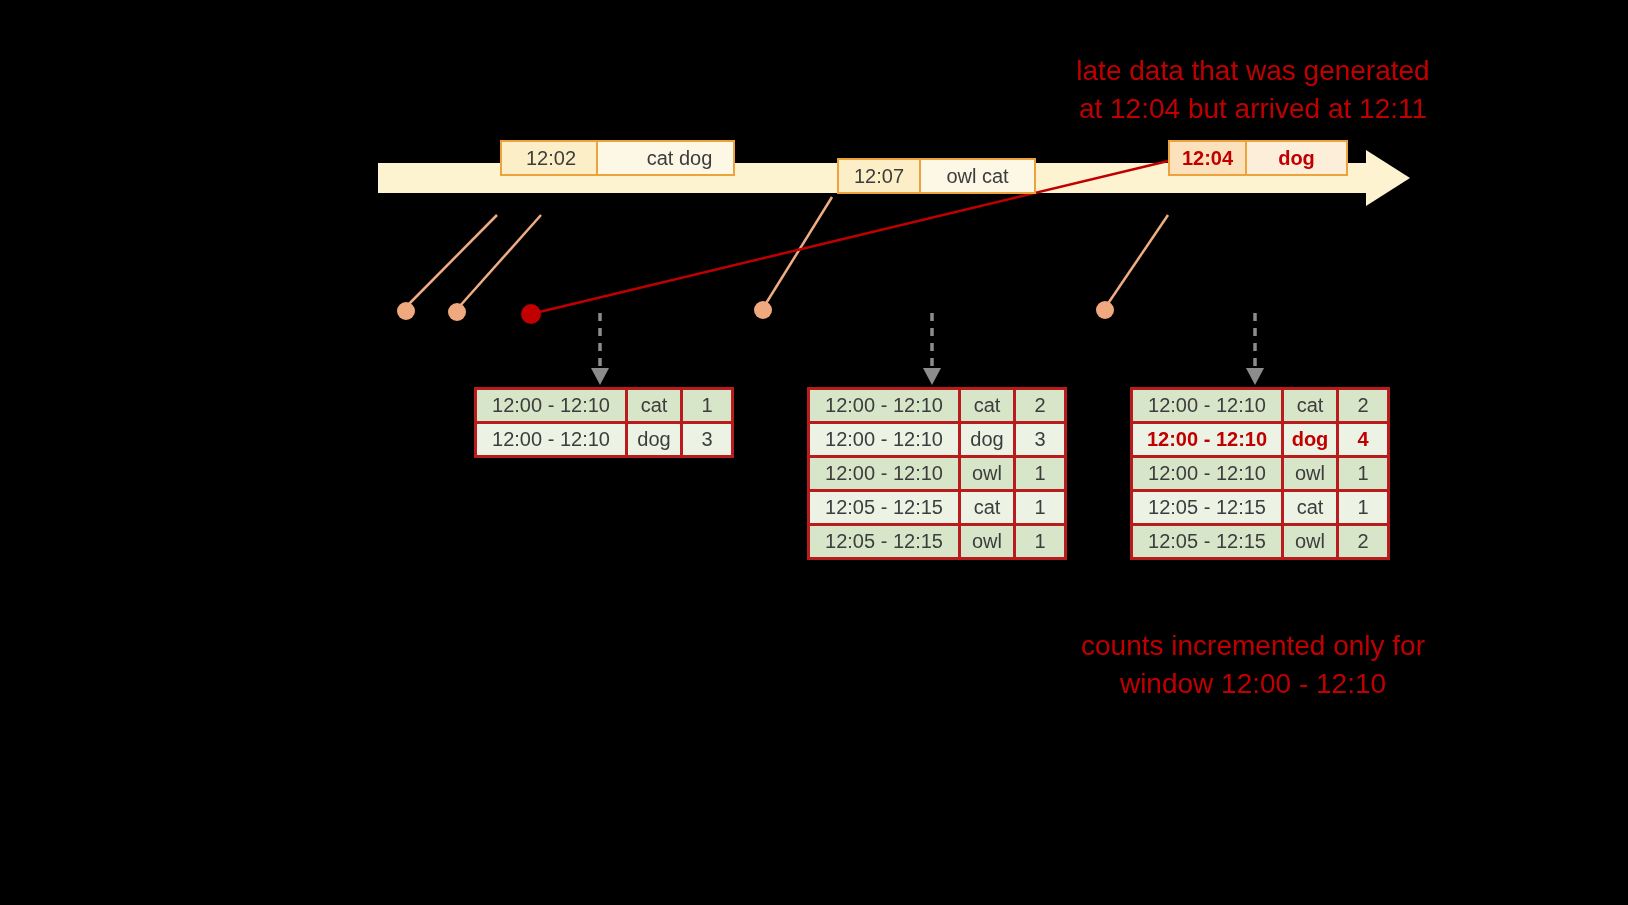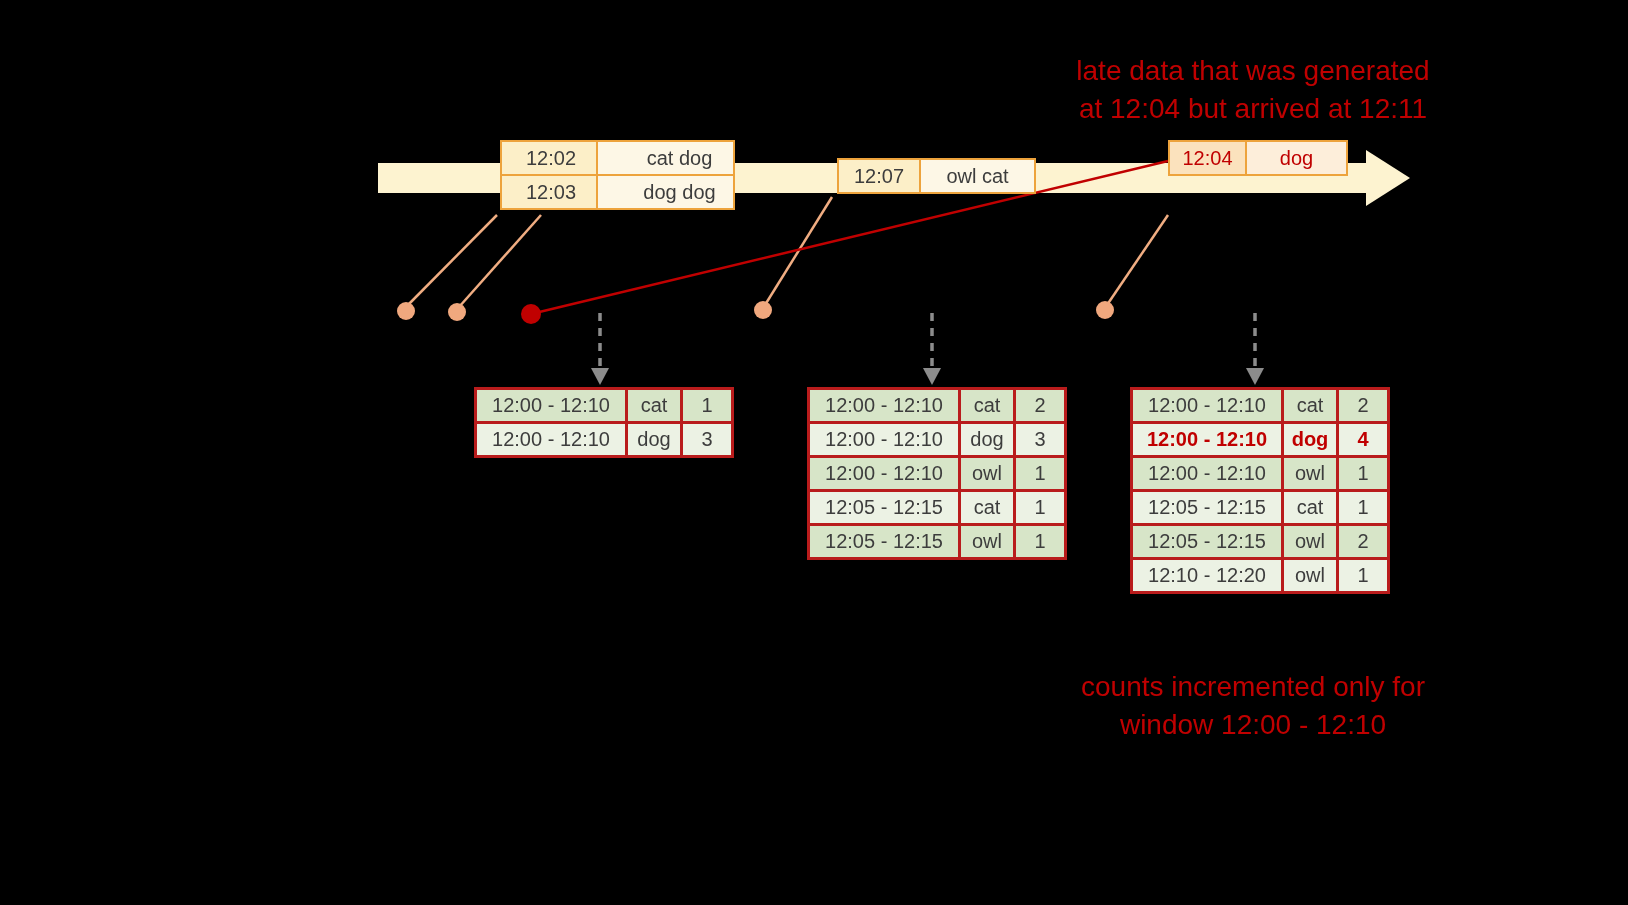--- a/index.html
+++ b/index.html
@@ -21,21 +21,21 @@
     color:#c00000;font-size:28px;line-height:38px;
   }
 
   table{position:absolute;border-collapse:collapse;table-layout:fixed;}
   td{text-align:center;vertical-align:middle;color:#3d3d3d;font-size:20px;padding:0 4px;}
 
   
   .etable td{border:2px solid #eda33c;height:32px;}
   .etable .tcol{background:#fcefc8;}
   .etable .wcol{background:#fdf7e6;}
-  .etable tr.late td{color:#c00000;font-weight:normal;}
+  .etable tr.late td{color:#c00000;font-weight:bold;}
   .etable tr.late .tcol{background:#fbe2bd;}
   .etable tr.late .wcol{background:#fdeeda;}
   .et1 .tcol{width:82px;padding-left:8px;}  .et1 .wcol{width:99px;padding-left:32px;}
   .et2 .tcol{width:72px;}  .et2 .wcol{width:105px;}
   .et3 .tcol{width:67px;}  .et3 .wcol{width:91px;}
 
   
   .rtable td{border:3px solid #b91c1c;height:31px;}
   .rtable tr.dark td{background:#d7e5c8;}
   .rtable tr.light td{background:#ecf2e4;}
@@ -84,24 +84,20 @@
   <div class="note" style="left:1033px;top:52px;">
     <div>late data that was generated</div>
     <div>at 12:04 but arrived at 12:11</div>
   </div>
 
   <table class="etable et1" style="left:500px;top:140px;">
     <tbody>
         <tr>
       <td class="tcol">12:02</td>
       <td class="wcol">cat dog</td>
-    </tr>
-    <tr>
-      <td class="tcol">12:03</td>
-      <td class="wcol">dog dog</td>
     </tr>
   </tbody>
     </table>
 
   <table class="etable et2" style="left:837px;top:158px;border-radius:7px;">
     <tbody>
         <tr>
       <td class="tcol">12:07</td>
       <td class="wcol">owl cat</td>
     </tr>
@@ -182,26 +178,21 @@
     <tr class="light">
       <td class="wincol">12:05 - 12:15</td>
       <td class="wordcol">cat</td>
       <td class="cntcol">1</td>
     </tr>
     <tr class="dark">
       <td class="wincol">12:05 - 12:15</td>
       <td class="wordcol">owl</td>
       <td class="cntcol">2</td>
     </tr>
-    <tr class="light">
-      <td class="wincol">12:10 - 12:20</td>
-      <td class="wordcol">owl</td>
-      <td class="cntcol">1</td>
-    </tr>
   </tbody>
     </table>
 
-  <div class="note" style="left:1033px;top:668px;">
+  <div class="note" style="left:1033px;top:627px;">
     <div>counts incremented only for</div>
     <div>window 12:00 - 12:10</div>
   </div>
 
 </div>
 
 </body></html>

